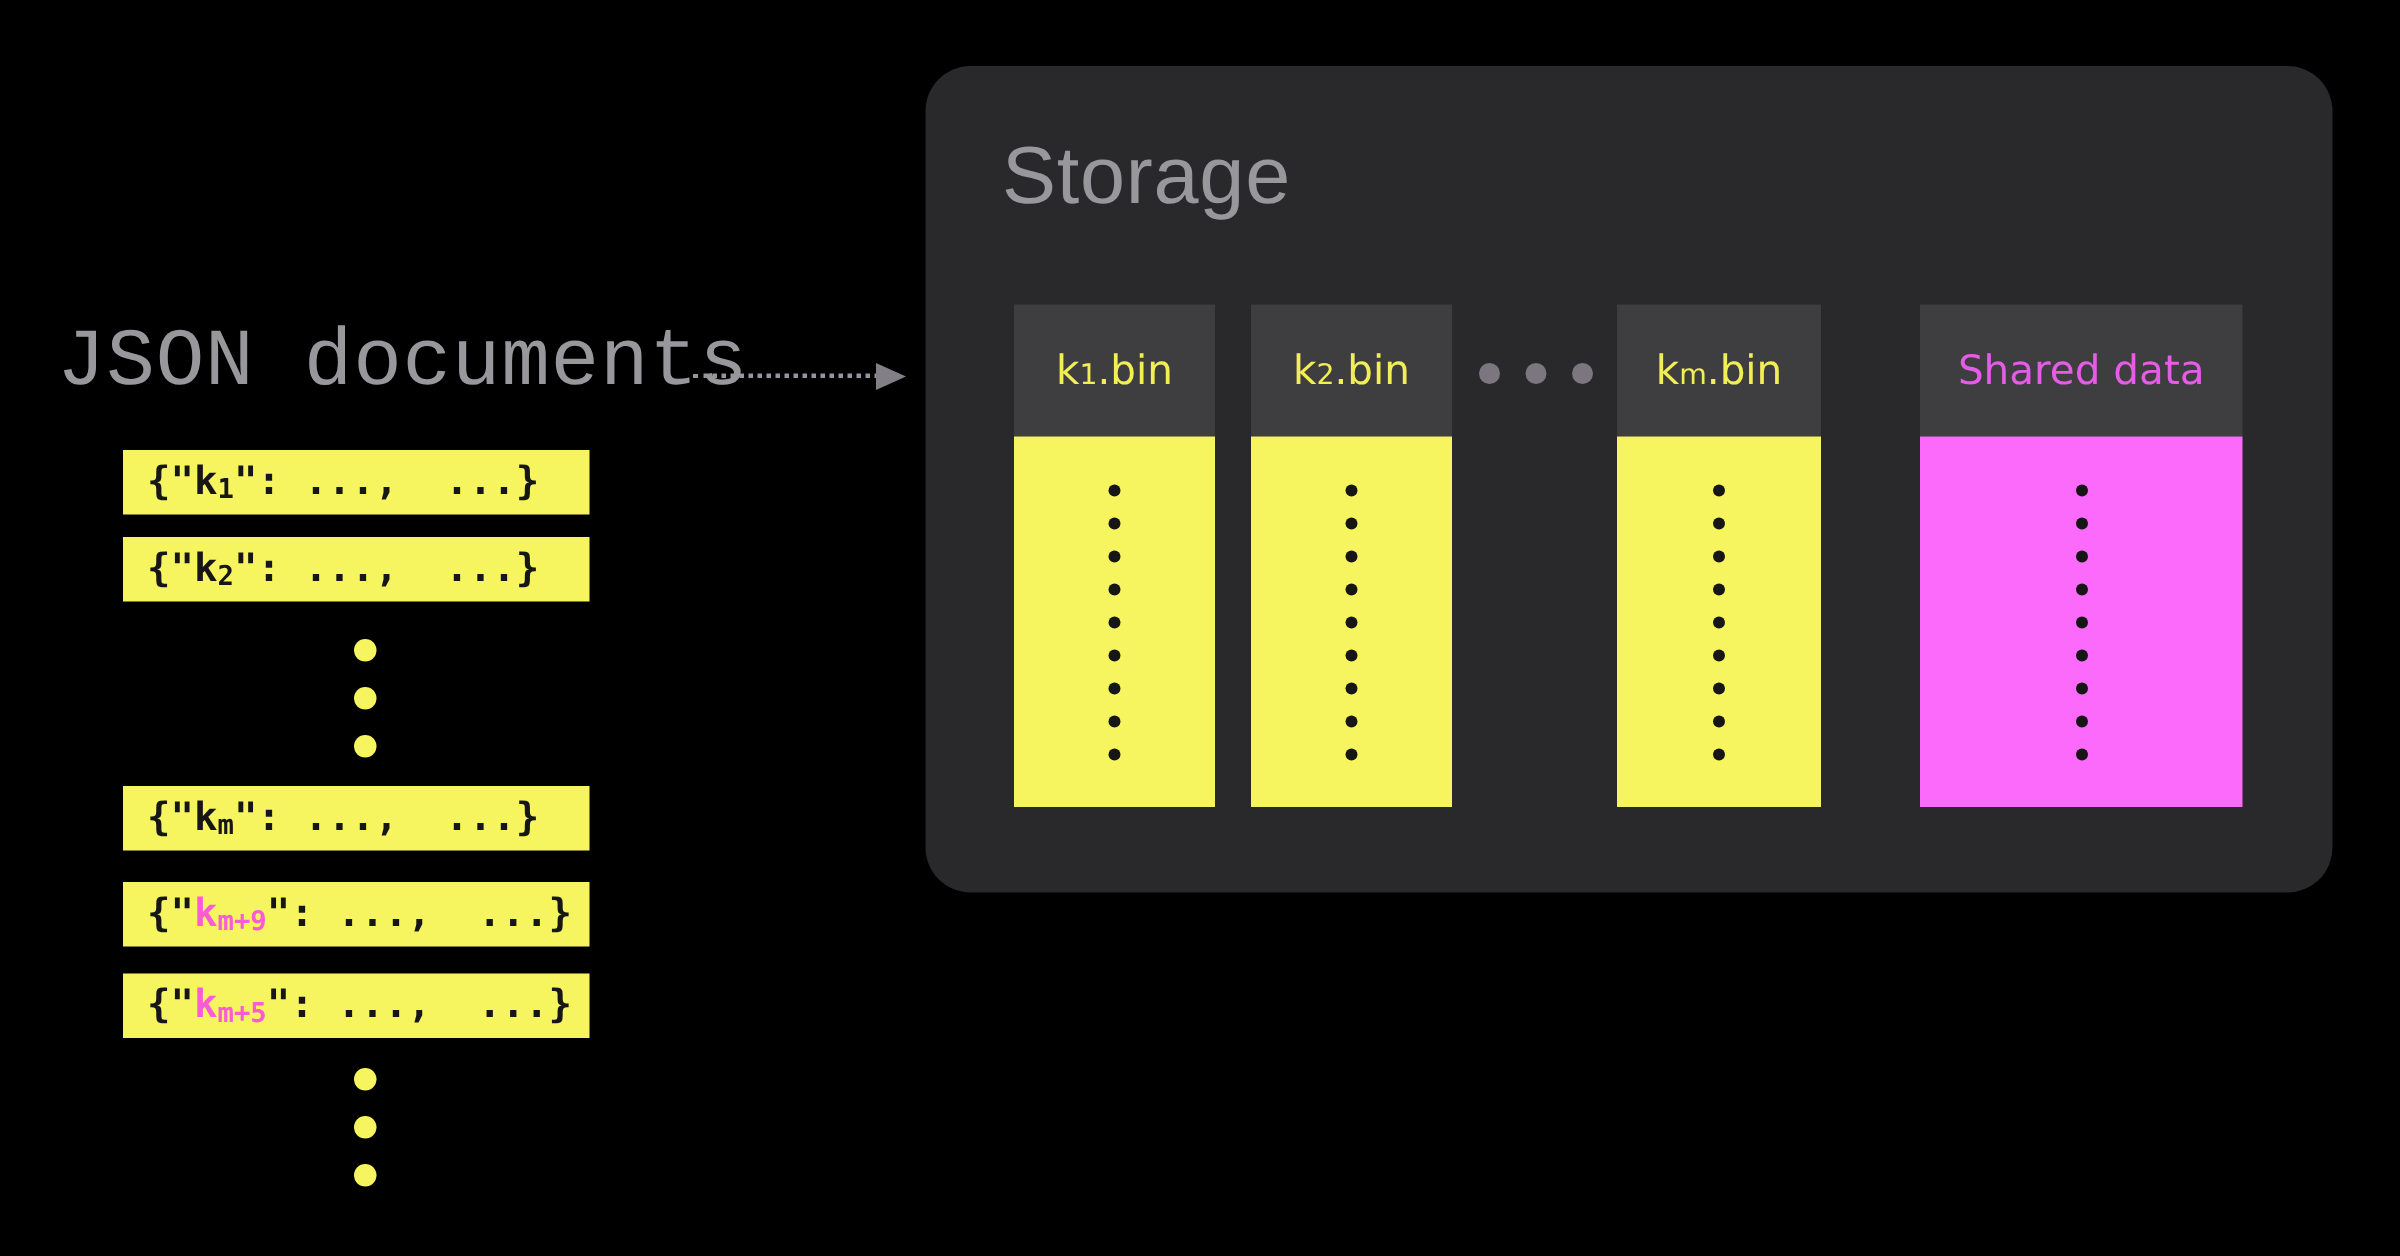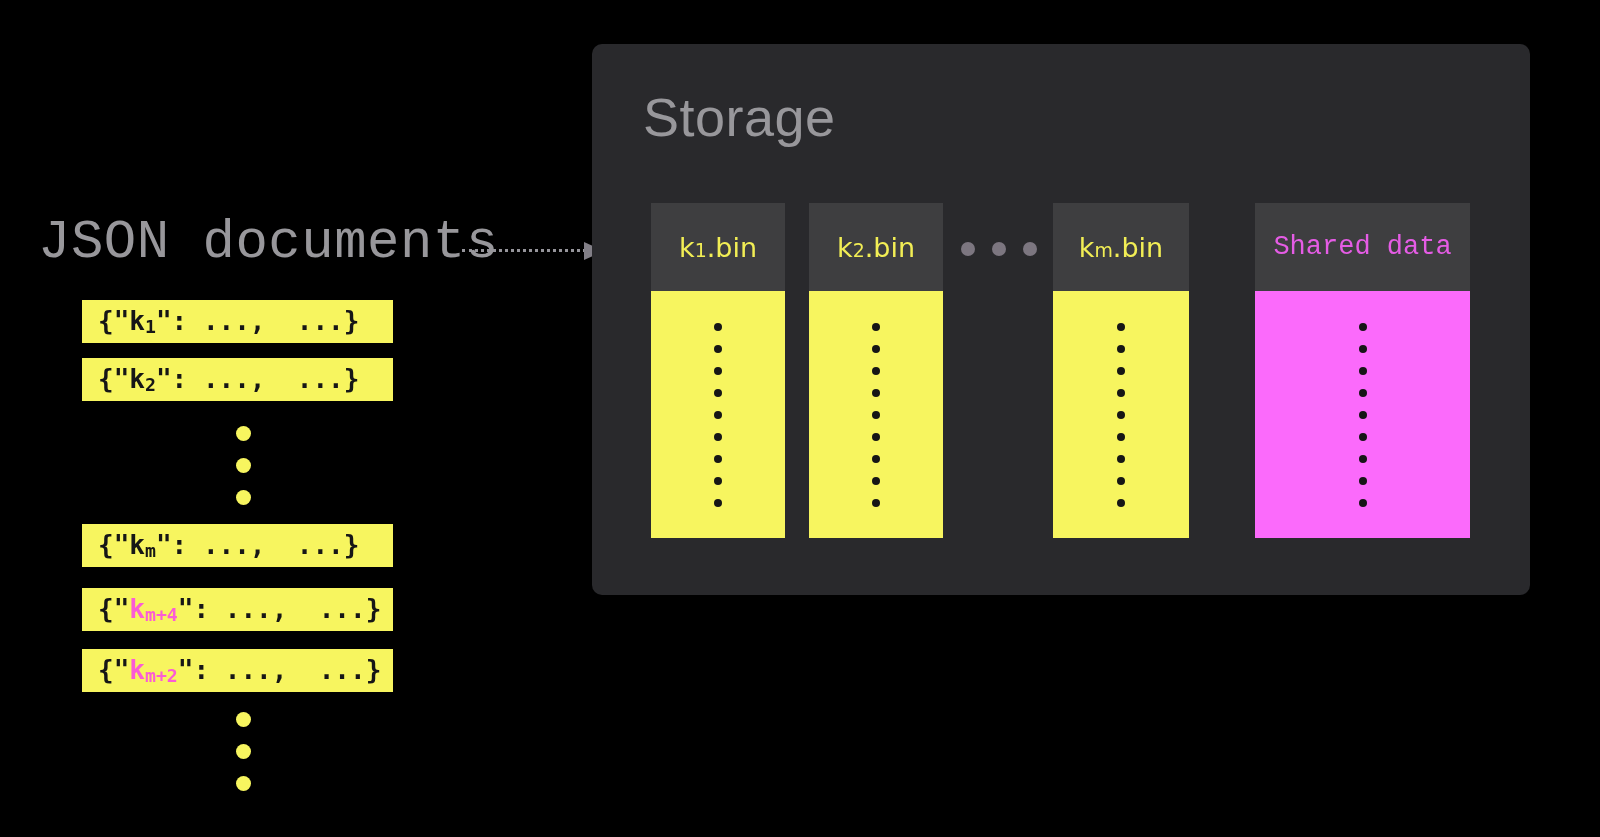--- a/index.html
+++ b/index.html
@@ -71,41 +71,41 @@
     position:absolute; left:122px; top:1px;
     width:0; height:0;
     border-left:20px solid var(--arrow-head);
     border-top:9px solid transparent;
     border-bottom:9px solid transparent;
   }
 
   
   #storage-panel {
     position:absolute;
-    left:592px; top:44px;
+    left:617px; top:44px;
     width:938px; height:551px;
     background:var(--panel-bg);
-    border-radius:10px;
+    border-radius:30px;
   }
 
   .bin {
     position:absolute;
     top:159px;
   }
   .bin-header {
     height:88px;
     background:var(--header-bg);
     display:flex;
     align-items:center;
     justify-content:center;
     font-size:27px;
     color:var(--yellow-text);
     white-space:nowrap;
   }
-  .bin.shared .bin-header { color:var(--magenta-text);font-family:Liberation Mono, monospace; }
+  .bin.shared .bin-header { color:var(--magenta-text); }
   .bin-body {
     height:247px;
     background:var(--yellow);
     display:flex;
     flex-direction:column;
     align-items:center;
     justify-content:center;
     gap:14px;
   }
   .bin.shared .bin-body { background:var(--magenta); }
@@ -130,22 +130,22 @@
 </style>
 </head>
 <body>
 
 <div id="json-title" class="big-title">JSON documents</div>
 
 <div id="doc-list">
     <div class="doc-row" style="top: 300px;"><span>{"</span><span class="key">k</span><span class="sub key">1</span><span>": ...,  ...}</span></div>
     <div class="doc-row" style="top: 358px;"><span>{"</span><span class="key">k</span><span class="sub key">2</span><span>": ...,  ...}</span></div>
     <div class="doc-row" style="top: 524px;"><span>{"</span><span class="key">k</span><span class="sub key">m</span><span>": ...,  ...}</span></div>
-    <div class="doc-row" style="top: 588px;"><span>{"</span><span class="key hl">k</span><span class="sub key hl">m+4</span><span>": ...,  ...}</span></div>
-    <div class="doc-row" style="top: 649px;"><span>{"</span><span class="key hl">k</span><span class="sub key hl">m+2</span><span>": ...,  ...}</span></div>
+    <div class="doc-row" style="top: 588px;"><span>{"</span><span class="key hl">k</span><span class="sub key hl">m+9</span><span>": ...,  ...}</span></div>
+    <div class="doc-row" style="top: 649px;"><span>{"</span><span class="key hl">k</span><span class="sub key hl">m+5</span><span>": ...,  ...}</span></div>
   </div>
 
 <div id="doc-dots-top" class="v-dots">
     <div class="v-dot"></div>
     <div class="v-dot"></div>
     <div class="v-dot"></div>
   </div>
 <div id="doc-dots-bottom" class="v-dots">
     <div class="v-dot"></div>
     <div class="v-dot"></div>

